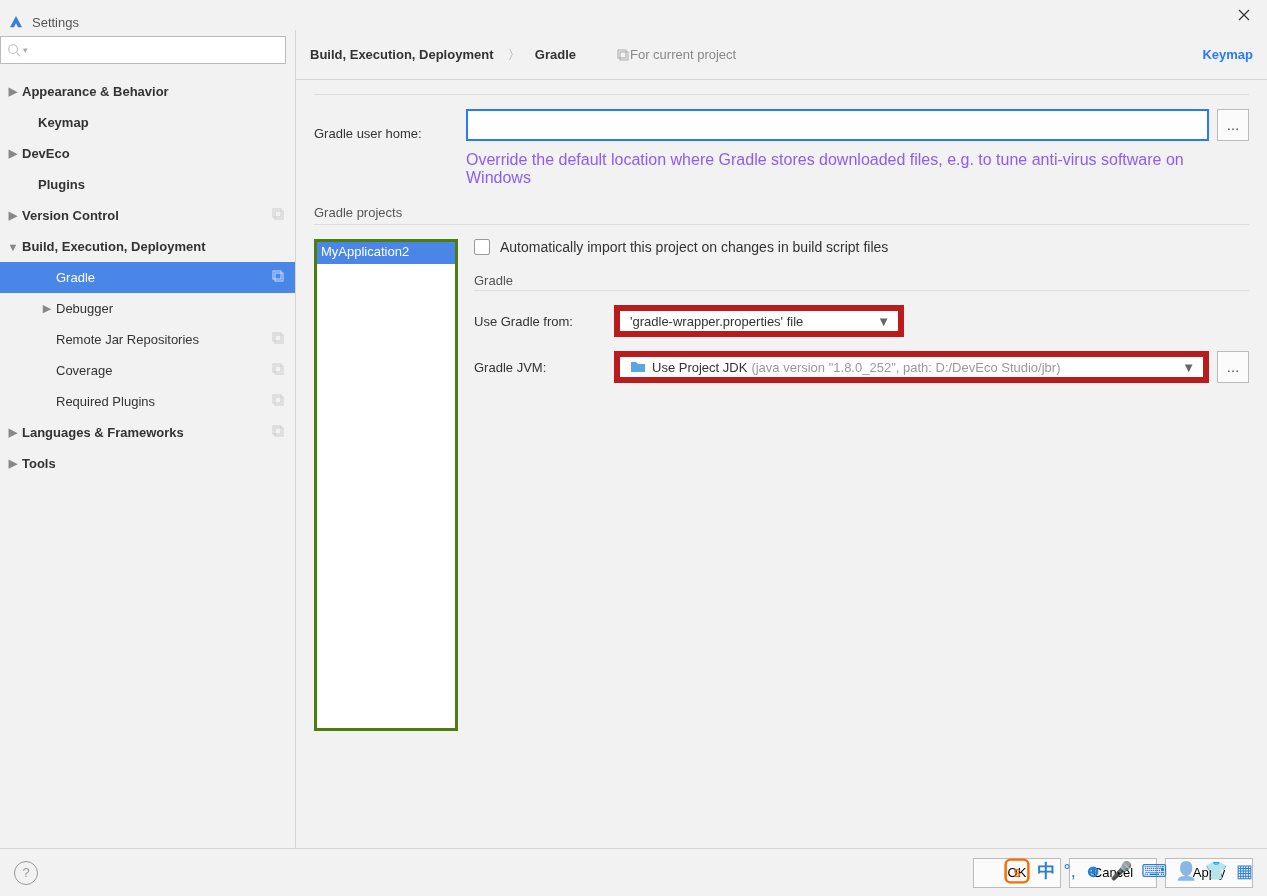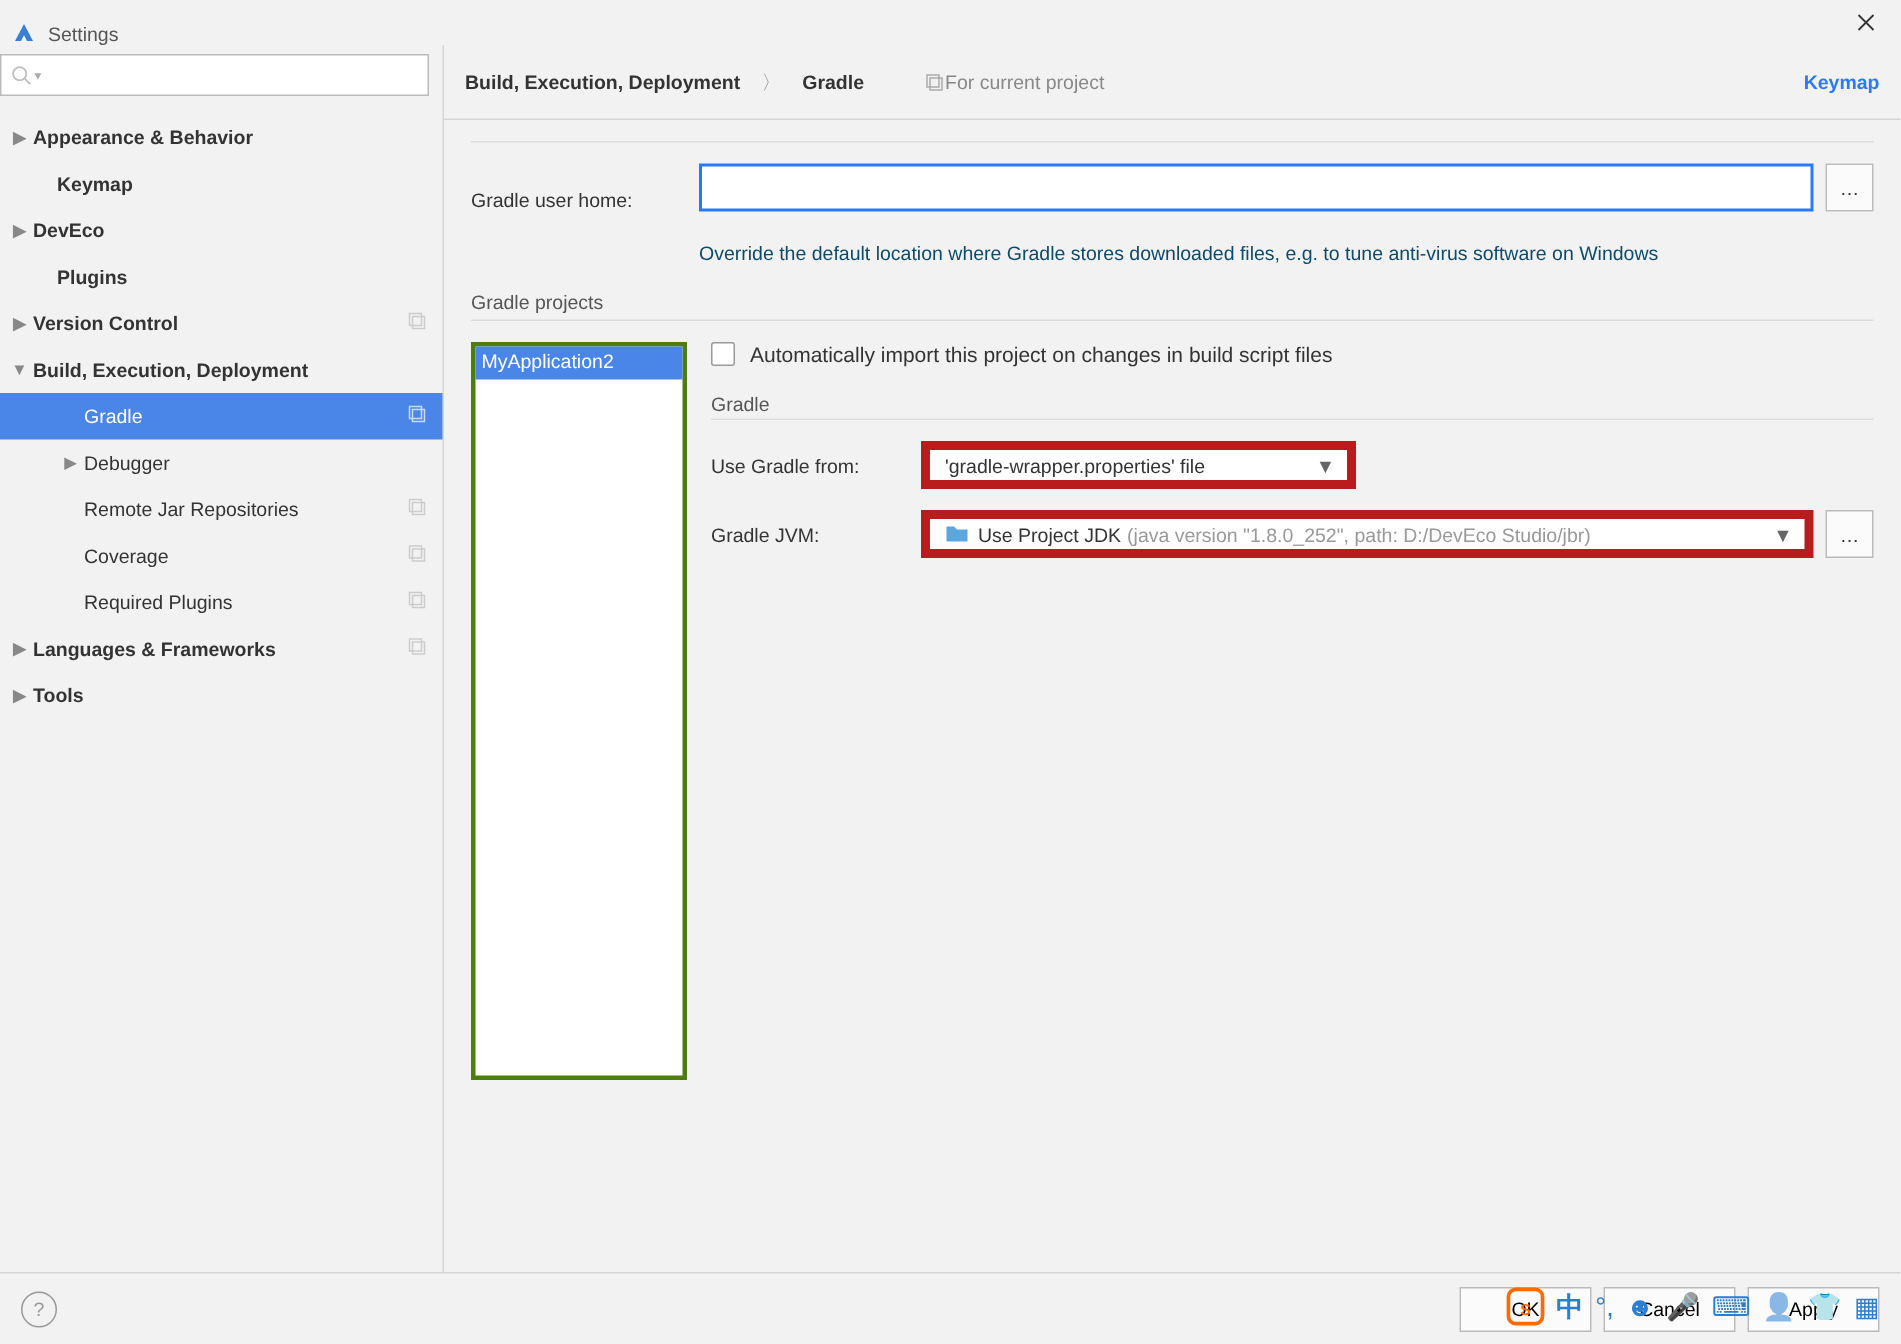--- a/index.html
+++ b/index.html
@@ -30,21 +30,21 @@
   .bc-sep{margin:0 10px;color:#999;font-weight:400}
   .for-proj{margin-left:40px;color:#888;display:flex;align-items:center;gap:0}
   .reset{margin-left:auto;color:#2979ff;font-weight:700;cursor:pointer}
   .content-body{flex:1;padding:14px 18px;overflow:auto}
   .section-title{font-size:13px;color:#555;margin-bottom:4px}
   .section-rule{border:none;border-top:1px solid #ddd;margin-bottom:14px}
   .field-row{display:flex;align-items:flex-end;margin-bottom:4px}
   .field-row .flabel{width:152px;color:#333}
   .text-input{flex:1;height:32px;border:2px solid #2979ff;background:#fff;padding:0 6px}
   .browse-btn{width:32px;height:32px;margin-left:8px;border:1px solid #bbb;background:#fbfbfb;cursor:pointer;display:flex;align-items:center;justify-content:center}
-  .hint{color:#0c4a6e;font-size:13px;padding-left:152px;margin-top:20px;margin-bottom:18px}
+  .hint{color:#8b5cf6;font-size:16px;padding-left:152px;margin-top:10px;margin-bottom:18px}
   .projects-row{display:flex;gap:16px}
   .project-list{width:144px;height:492px;border:3px solid #4d7c0f;background:#fff}
   .project-list .pitem{height:22px;background:#4a86e8;color:#fff;padding:2px 4px;font-size:13px}
   .project-detail{flex:1}
   .chk-row{display:flex;align-items:center;margin-bottom:18px;gap:10px}
   .chk{width:16px;height:16px;border:1px solid #999;border-radius:2px;background:#fff;display:inline-block}
   .subsection{font-size:13px;color:#555;margin-bottom:2px}
   .subsection-rule{border:none;border-top:1px solid #ddd;margin-bottom:14px}
   .setrow{display:flex;align-items:center;margin-bottom:14px}
   .setrow .slabel{width:140px}

